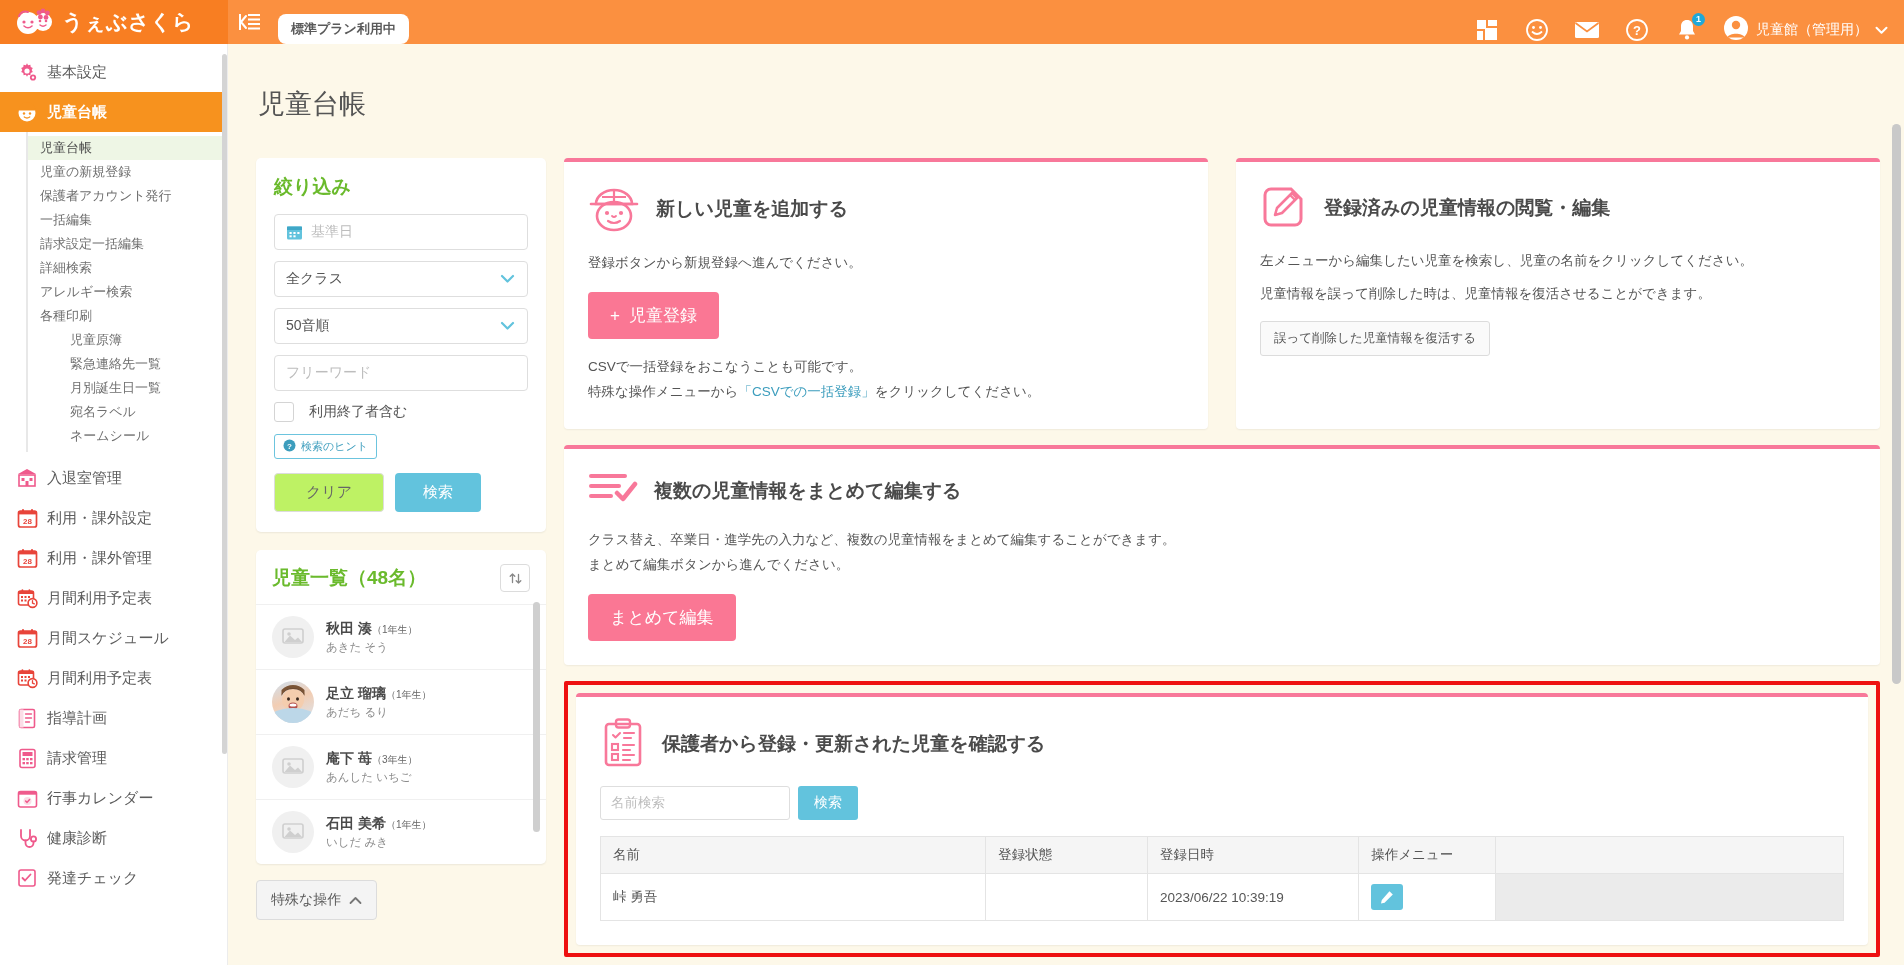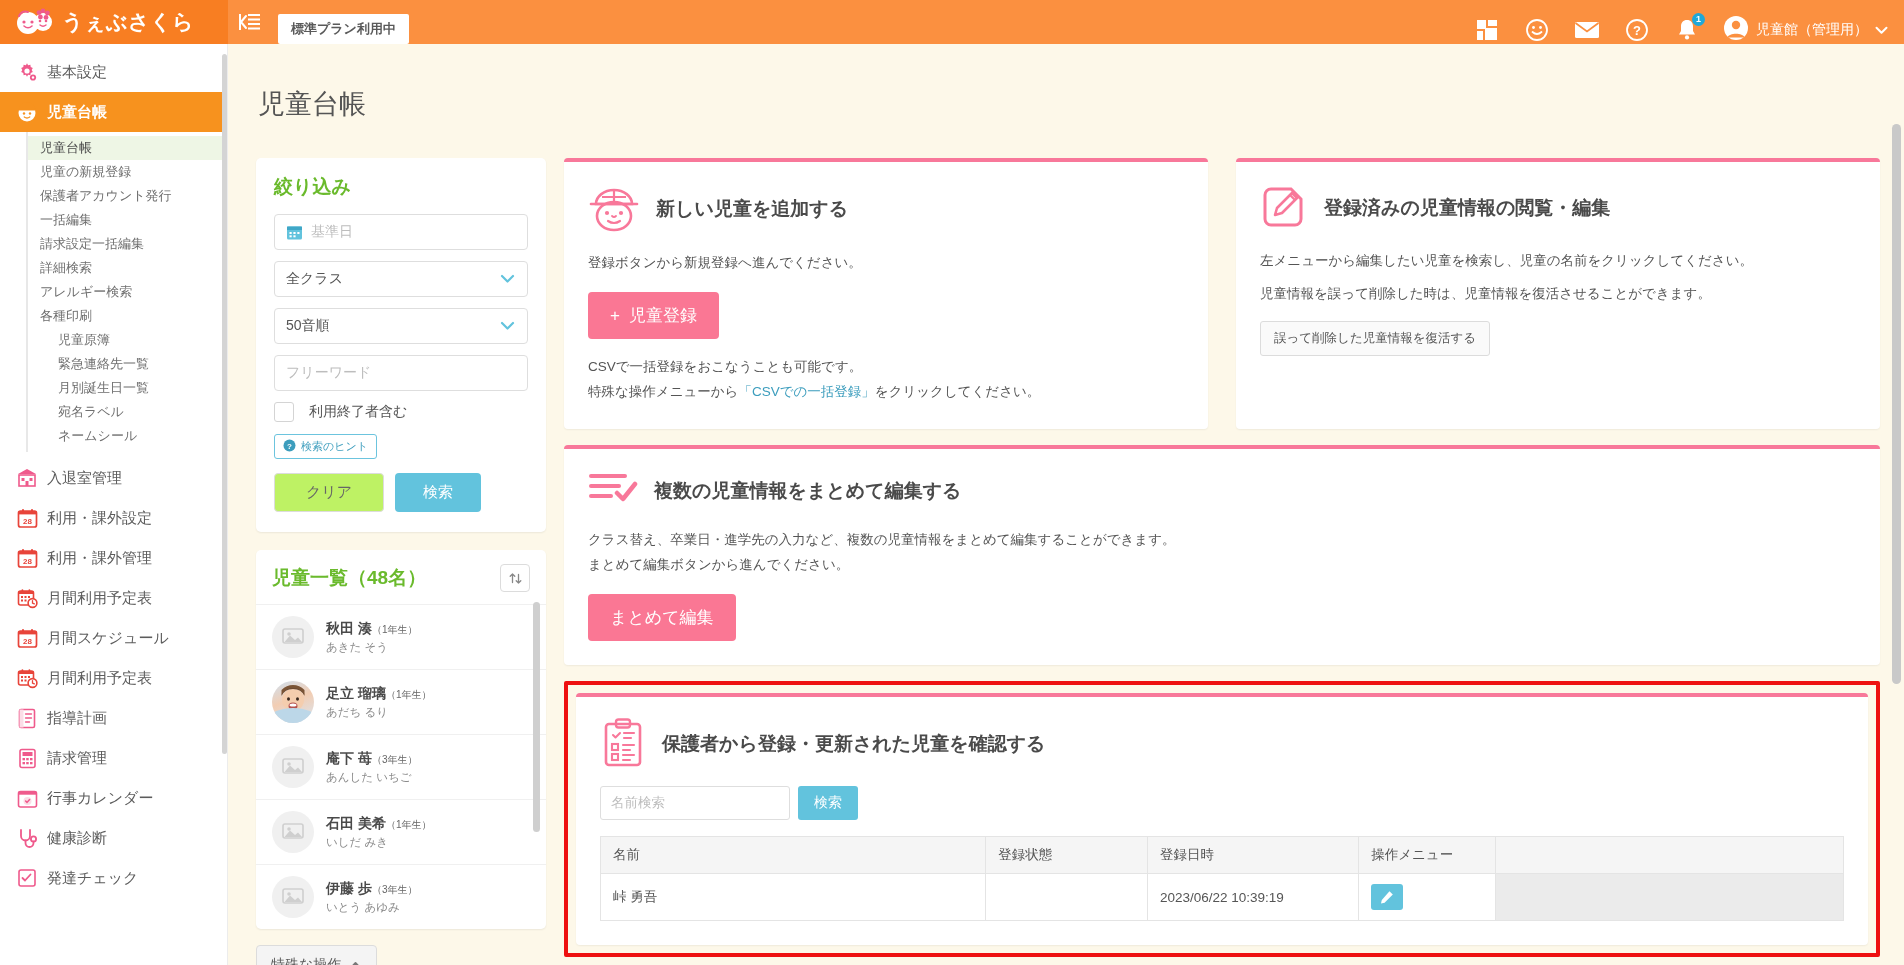--- a/index.html
+++ b/index.html
@@ -33,21 +33,21 @@
     letter-spacing: 0.5px; white-space: nowrap;
   }
   .collapse-btn {
     width: 44px; height: 44px; display: flex;
     align-items: center; justify-content: center;
     flex-shrink: 0;
   }
   .plan-badge {
     background: #fff; color: #5a5a5a;
     font-size: 13px; font-weight: bold;
-    padding: 6px 13px; border-radius: 2px;
+    padding: 6px 13px; border-radius: 8px;
     margin-left: 6px; white-space: nowrap;
   }
   .header-spacer { flex: 1; }
   .header-icons {
     display: flex; align-items: center; gap: 22px;
     padding-right: 16px;
   }
   .hicon {
     position: relative;
     width: 28px; height: 28px;
@@ -89,21 +89,21 @@
     border-left: 2px solid #e8e8e8;
     margin-left: 26px;
     padding: 4px 0;
   }
   .sb-sub {
     height: 24px; display: flex; align-items: center;
     padding-left: 12px; font-size: 13px; color: #6e6e6e;
     white-space: nowrap;
   }
   .sb-sub.sel { background: #eef6e5; color: #4a4a4a; }
-  .sb-sub.lvl2 { padding-left: 30px; }
+  .sb-sub.lvl2 { padding-left: 30px; margin-left: 12px; }
   .sb-track {
     position: absolute; left: 222px; top: 10px;
     width: 5px; height: 700px; background: #d4d4d4;
     border-radius: 3px;
   }
 
   
   .page {
     position: absolute; top: 44px; left: 228px;
     width: 1676px; height: 921px;
@@ -735,35 +735,20 @@
             </svg>
           </span>
           <span>
             <div class="cname">
               <span>石田 美希</span><span class="grade">（1年生）</span>
             </div>
             <div class="ckana">いしだ みき</div>
           </span>
         </div>
 
-        <div class="child-row">
-          <span class="avatar">
-            <svg width="22" height="18" viewBox="0 0 22 18">
-              <rect x="1" y="1" width="20" height="14" rx="2" fill="none" stroke="#cfcfcf" stroke-width="1.6"></rect>
-              <circle cx="7" cy="6" r="1.8" fill="#cfcfcf"></circle>
-              <path d="M2.5 14 L8 7.5 L13 12 L16 9.5 L20 14 Z" fill="#cfcfcf"></path>
-            </svg>
-          </span>
-          <span>
-            <div class="cname">
-              <span>伊藤 歩</span><span class="grade">（3年生）</span>
-            </div>
-            <div class="ckana">いとう あゆみ</div>
-          </span>
-        </div>
 
         <div class="list-scrollbar"></div>
       </div>
 
       <div class="special-btn">
         <span>特殊な操作</span>
         <span>
           <svg width="13" height="9" viewBox="0 0 13 9">
             <path d="M1.5 7 L6.5 2 L11.5 7" stroke="#777" stroke-width="1.8" fill="none" stroke-linecap="round" stroke-linejoin="round"></path>
           </svg>

